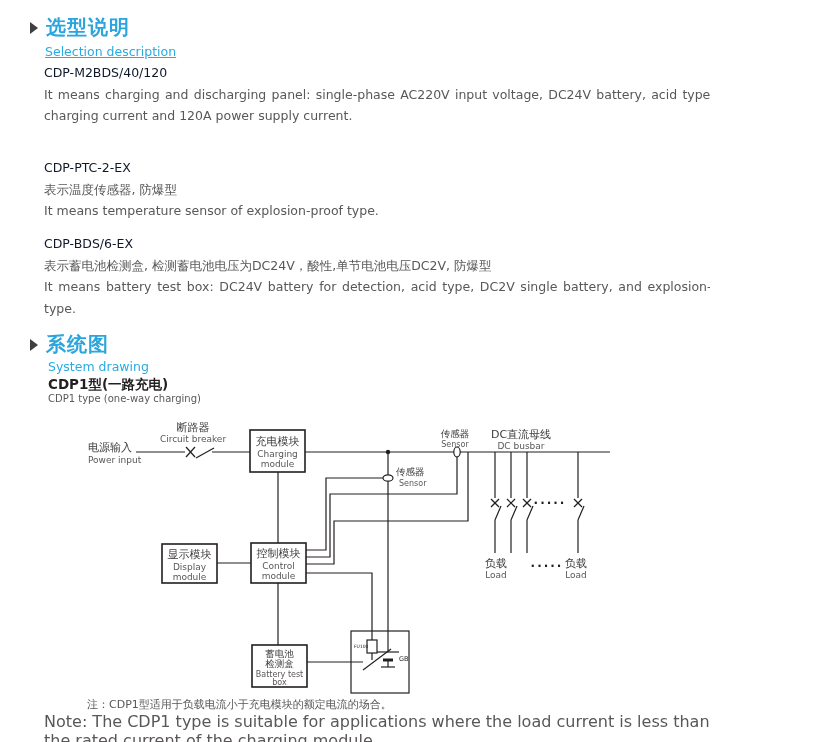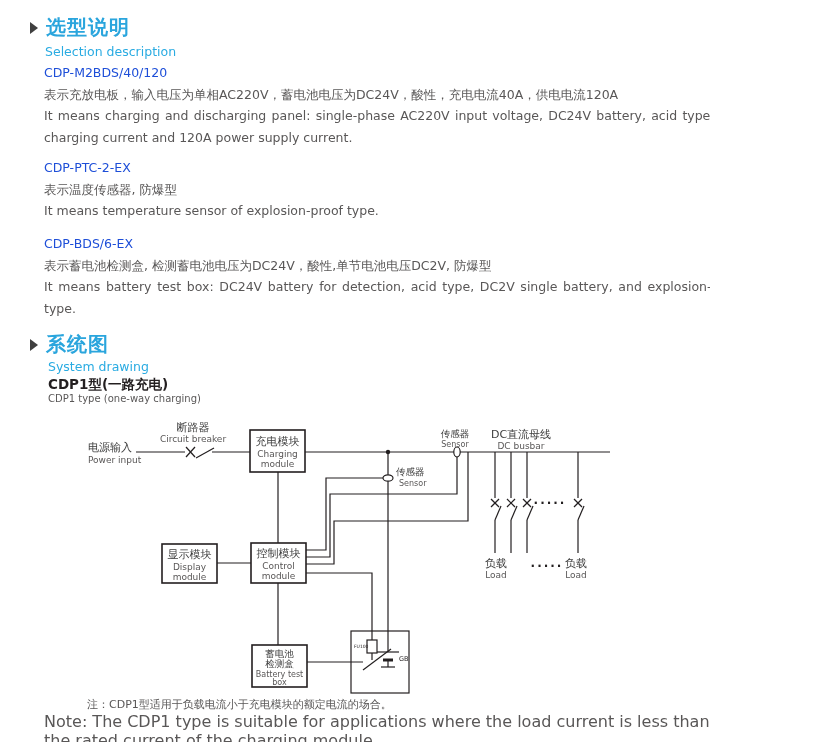--- a/index.html
+++ b/index.html
@@ -4,21 +4,21 @@
 <style>
   html,body{margin:0;padding:0;background:#ffffff;}
   .page{position:relative;width:710px;height:742px;background:#ffffff;overflow:hidden;
         font-family:"DejaVu Sans","Liberation Sans",sans-serif;color:#595757;}
   .abs{position:absolute;}
   .sec-head{display:flex;align-items:center;gap:8px;}
   .tri{width:0;height:0;border-left:8px solid #3f3f3f;border-top:6px solid transparent;
        border-bottom:6px solid transparent;}
   h1.sec-title{margin:0;font-size:20px;font-weight:bold;color:#2aa5dd;letter-spacing:1px;}
   .sec-sub{font-size:12.5px;color:#29abe2;}
-  .model{font-size:12.5px;color:#1d4ed8;line-height:21.5px;}
+  .model{font-size:12.5px;color:#0f172a;line-height:21.5px;}
   .zh{font-size:12.5px;color:#595757;line-height:21.5px;}
   .en{font-size:12.5px;color:#595757;line-height:21.5px;width:700px;text-align:justify;}
   .cdp-zh{font-size:13.5px;font-weight:bold;color:#231f20;text-align:center;}
   .cdp-en{font-size:10px;color:#595757;}
   .note-zh{font-size:11px;color:#595757;margin-left:43px;}
   .note-en{font-size:16px;color:#595757;}
   svg text{font-family:"DejaVu Sans","Liberation Sans",sans-serif;}
   .dl{stroke:#231f20;stroke-width:1.2;fill:none;}
   .dbox{stroke:#231f20;stroke-width:1.6;fill:#ffffff;}
   .dsens{stroke:#231f20;stroke-width:1.2;fill:#ffffff;}
@@ -30,25 +30,24 @@
 </style>
 </head>
 <body>
 
 <div class="page">
 
   <div class="abs sec-head" style="left:30px;top:14px;">
     <span class="tri"></span>
     <h1 class="sec-title">选型说明</h1>
   </div>
-  <div class="abs sec-sub" style="left:45px;top:44px;">Selection description</div>
+  <div class="abs sec-sub" style="left:45px;top:44px;text-decoration:underline;">Selection description</div>
 
   <div class="abs" style="left:44px;top:62px;">
     <div class="model">CDP-M2BDS/40/120</div>
-    <div class="zh">表示充放电板，输入电压为单相AC220V，蓄电池电压为DC24V，酸性，充电电流40A，供电电流120A</div>
     <div class="en">It means charging and discharging panel: single-phase AC220V input voltage, DC24V battery, acid type, 40A charging current and 120A power supply current.</div>
   </div>
 
   <div class="abs" style="left:44px;top:157px;">
     <div class="model">CDP-PTC-2-EX</div>
     <div class="zh">表示温度传感器, 防爆型</div>
     <div class="en">It means temperature sensor of explosion-proof type.</div>
   </div>
 
   <div class="abs" style="left:44px;top:233px;">

